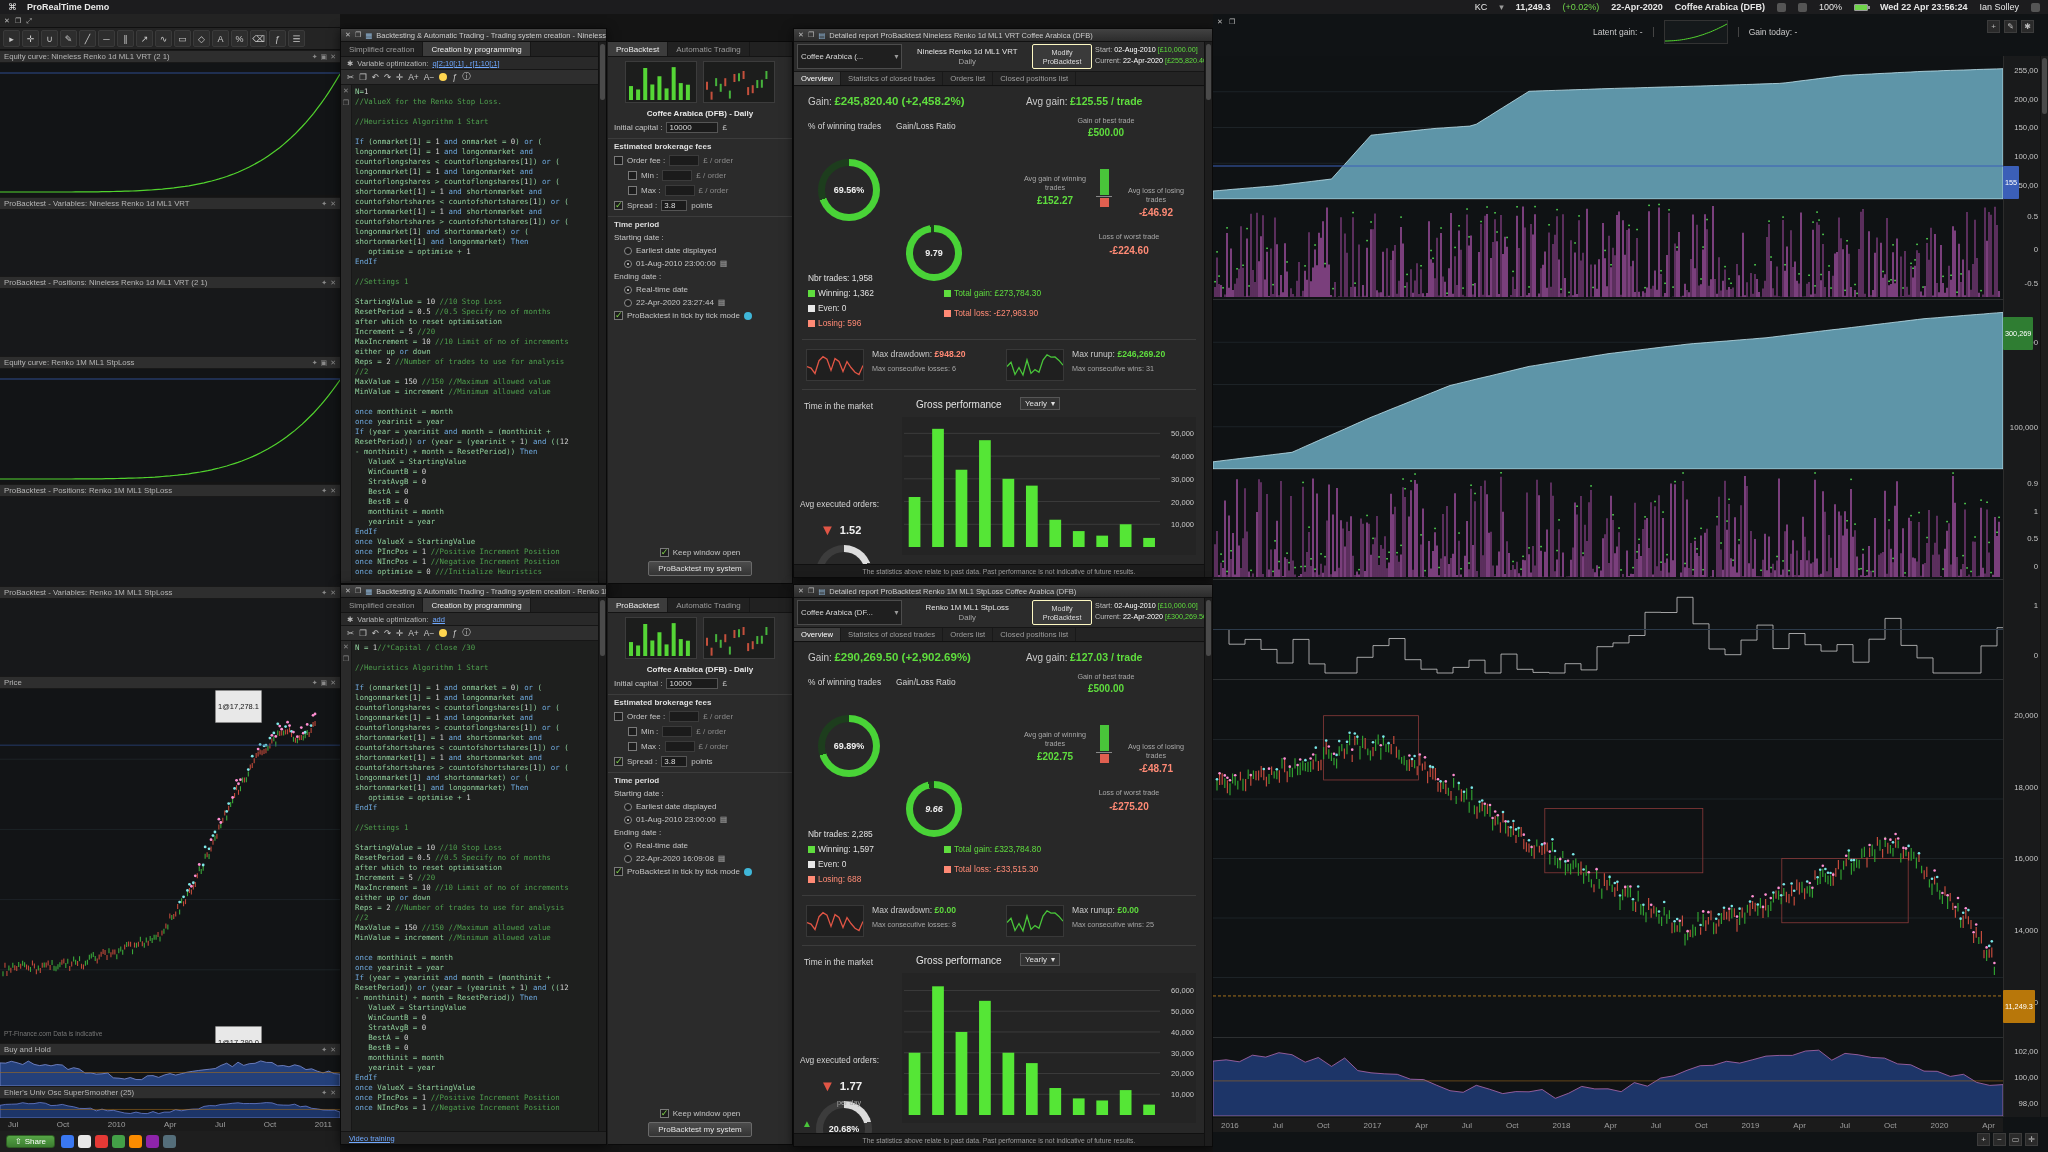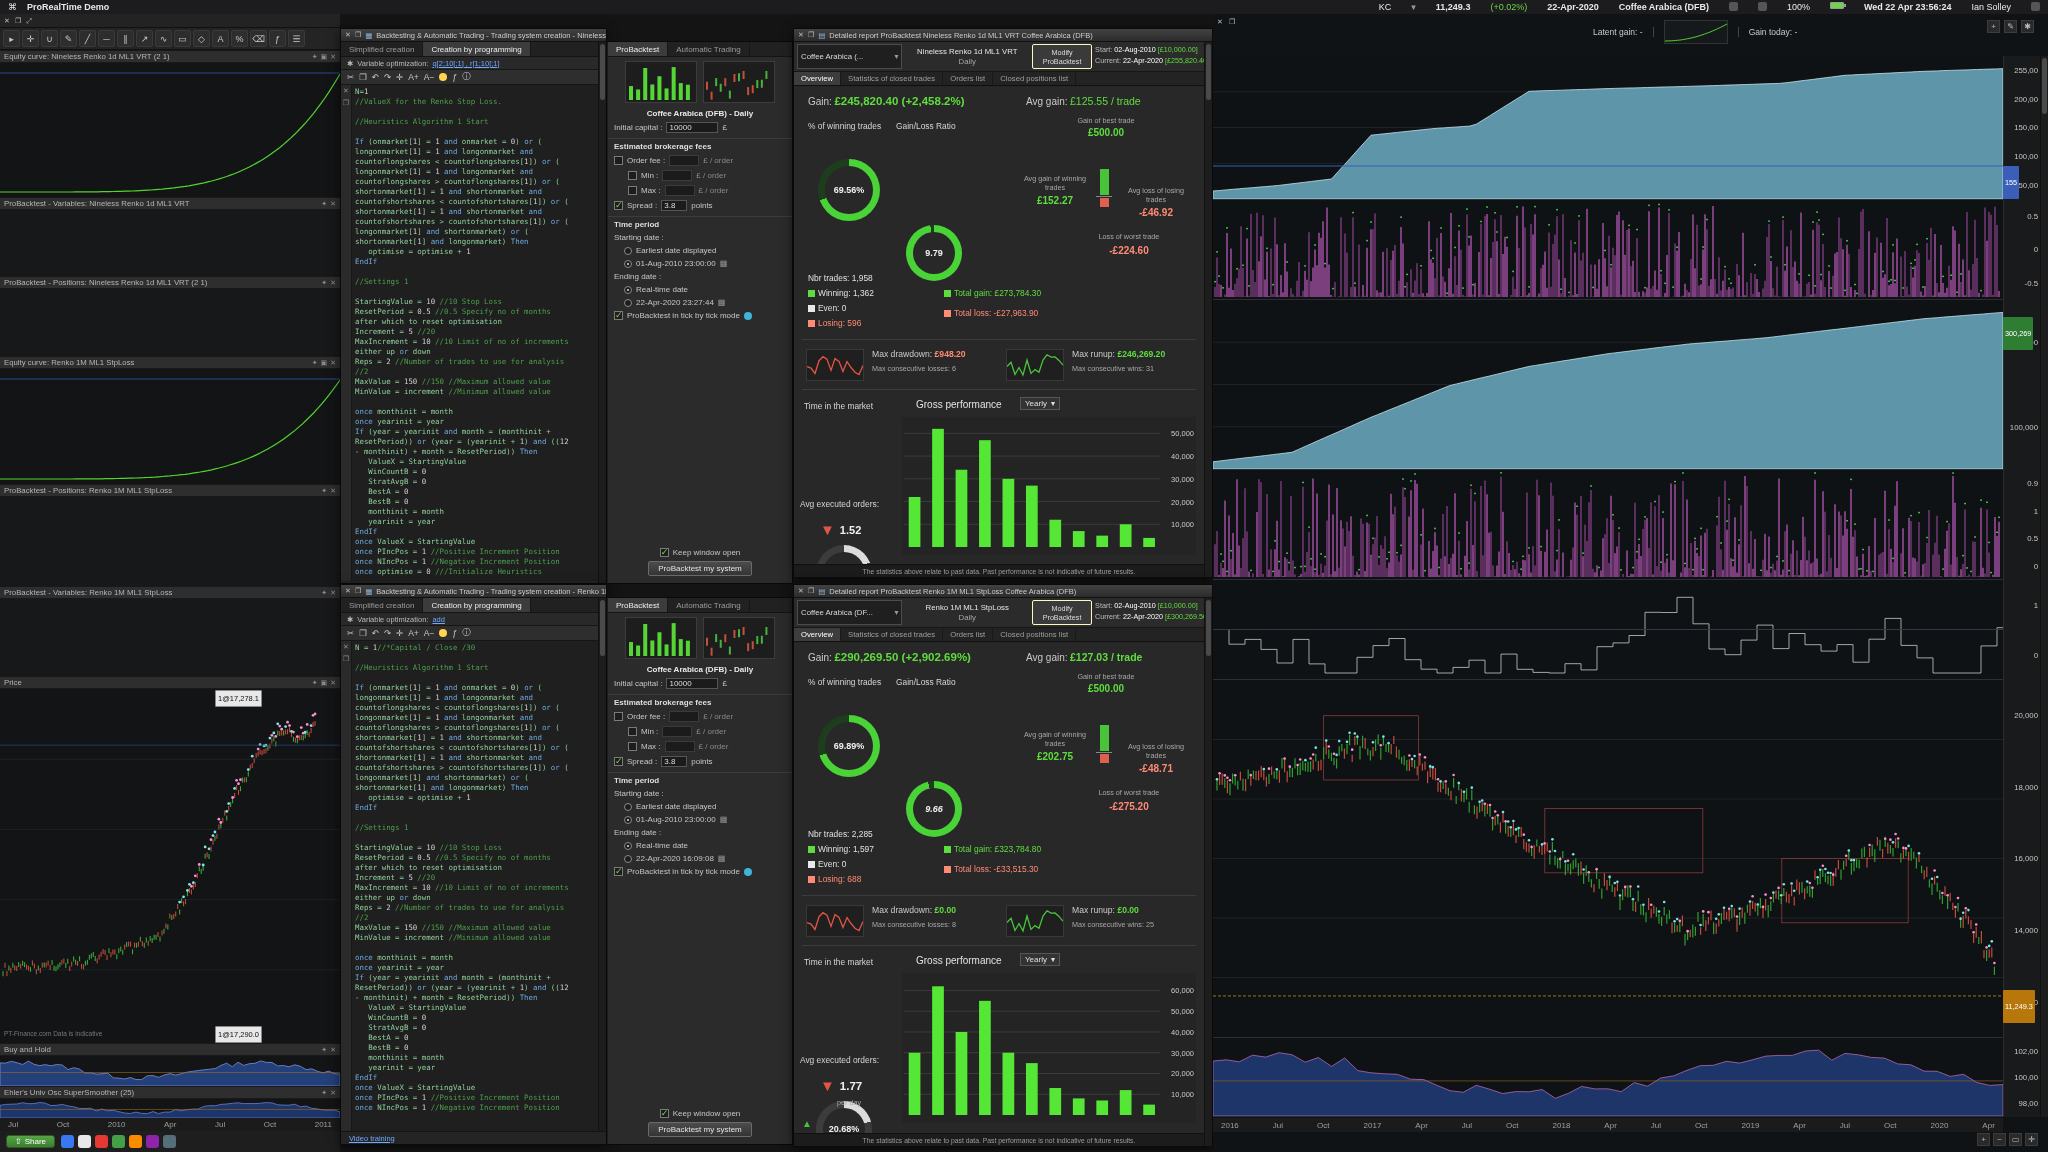--- a/index.html
+++ b/index.html
@@ -3,21 +3,21 @@
 <meta charset="utf-8">
 <style>
 *{margin:0;padding:0;box-sizing:border-box}
 html,body{background:#0b0b0b}
 #screen{position:relative;width:2048px;height:1152px;background:#141414;overflow:hidden;
   font-family:"Liberation Sans",sans-serif;color:#ddd;font-size:9px}
 .abs{position:absolute}
 
 .menubar{position:absolute;left:0;top:0;right:0;height:14px;background:#1c1c1e;display:flex;
   align-items:center;gap:10px;padding:0 8px;font-size:9px;color:#e8e8e8;z-index:50}
-.mright{margin-left:auto;display:flex;gap:20px}
+.mright{margin-left:auto;display:flex;align-items:center;gap:12px}
 .batt{width:14px;height:7px;border:1px solid #9a9a9a;border-radius:1px;position:relative;background:#6fd44a}
 .batt:after{content:"";position:absolute;right:-3px;top:1px;width:2px;height:3px;background:#9a9a9a}
 .sic{width:9px;height:9px;background:#555;border-radius:2px;display:inline-block}
 .grnTx{color:#6fd44a}
 
 .win{position:absolute;background:#262626;border:1px solid #0a0a0a;box-shadow:0 2px 10px rgba(0,0,0,.6)}
 .tbar{height:13px;background:linear-gradient(#424242,#2c2c2c);display:flex;align-items:center;gap:4px;
   padding:0 4px;font-size:7.5px;color:#cbcbcb;white-space:nowrap;overflow:hidden;border-bottom:1px solid #111}
 .wbtn{font-size:7px;color:#bbb}
 .ticon{color:#8fb6d8}
@@ -25,21 +25,21 @@
 .phead{height:13px;background:#2e2e2e;border-top:1px solid #191919;border-bottom:1px solid #191919;
   display:flex;align-items:center;font-size:7.8px;color:#b5b5b5;padding:0 4px;gap:4px;white-space:nowrap;overflow:hidden}
 .ph-ic{margin-left:auto;display:flex;gap:3px;color:#8a8a8a;font-size:7px}
 .chartbox{position:absolute;background:#121416;overflow:hidden}
 .emptypanel{position:absolute;background:#17181a}
 .lc-toolbar{position:absolute;display:flex;gap:2px;align-items:center;padding:2px 3px;background:#242424;border-bottom:1px solid #111}
 .icon{width:17px;height:17px;border:1px solid #3a3a3a;background:#2d2d2d;color:#c9c9c9;font-size:9px;
   display:inline-flex;align-items:center;justify-content:center;border-radius:2px}
 .tl{display:flex;justify-content:space-between;font-size:8px;color:#9f9f9f;padding:0 8px;align-items:center;background:#1b1b1b}
 .tl span{white-space:nowrap}
-.ptag{position:absolute;background:#e8e8e8;color:#111;font-size:7.5px;padding:3px 2px;border:1px solid #888;border-radius:1px}
+.ptag{position:absolute;background:#e8e8e8;color:#111;font-size:7.5px;padding:11px 2px;border:1px solid #888;border-radius:1px}
 .wmark{position:absolute;color:#777;font-size:6.5px}
 .dock{width:13px;height:13px;border-radius:3px;display:inline-block}
 .sharebtn{background:linear-gradient(#56a546,#3c7d30);border:1px solid #2c5c22;color:#fff;font-size:8px;
   padding:1px 8px;border-radius:3px;display:inline-flex;gap:3px;align-items:center}
 
 .btabs{display:flex;height:15px;background:#212121;border-bottom:1px solid #141414}
 .btab{padding:0 8px;font-size:8px;color:#9a9a9a;display:flex;align-items:center;border-right:1px solid #171717}
 .btab.active{background:#3c3c3c;color:#ececec}
 .vrow{height:13px;display:flex;align-items:center;font-size:7.5px;color:#b9b9b9;gap:4px;padding:0 6px;background:#292929;border-bottom:1px solid #161616}
 .link{color:#6fa8ff;text-decoration:underline}
@@ -813,21 +813,21 @@
       </div>
     </div>
     <div class="reptabs">
       <div class="rtab active">Overview</div>
       <div class="rtab">Statistics of closed trades</div>
       <div class="rtab">Orders list</div>
       <div class="rtab">Closed positions list</div>
     </div>
     <div class="repbody" style="top:58px;bottom:13px">
       <div class="abs" style="left:14px;top:8px"><span class="lab" style="font-size:10px">Gain:</span> <span class="grn bigg">£245,820.40 (+2,458.2%)</span></div>
-      <div class="abs" style="left:232px;top:8px"><span class="lab" style="font-size:10px">Avg gain:</span> <span class="grn" style="font-size:10.5px;font-weight:normal">£125.55 / trade</span></div>
+      <div class="abs" style="left:232px;top:8px"><span class="lab" style="font-size:10px">Avg gain:</span> <span class="grn" style="font-size:10.5px;font-weight:bold">£125.55 / trade</span></div>
       <div class="abs midl" style="left:14px;top:34px;width:80px">% of winning trades</div>
       <div class="abs midl" style="left:102px;top:34px;width:74px">Gain/Loss Ratio</div>
       <div class="donut abs" style="left: 24px; top: 72px; width: 62px; height: 62px; background: conic-gradient(rgb(73, 211, 55) 250.416deg, rgb(29, 61, 29) 0deg);">
           <div class="hole">
             <span class="dtext">69.56%</span>
           </div>
         </div>
       <div class="donut abs" style="left: 112px; top: 76px; width: 56px; height: 56px; background: conic-gradient(rgb(73, 211, 55) 352.44deg, rgb(29, 61, 29) 0deg);">
           <div class="hole">
             <span class="dtext">9.79</span>

